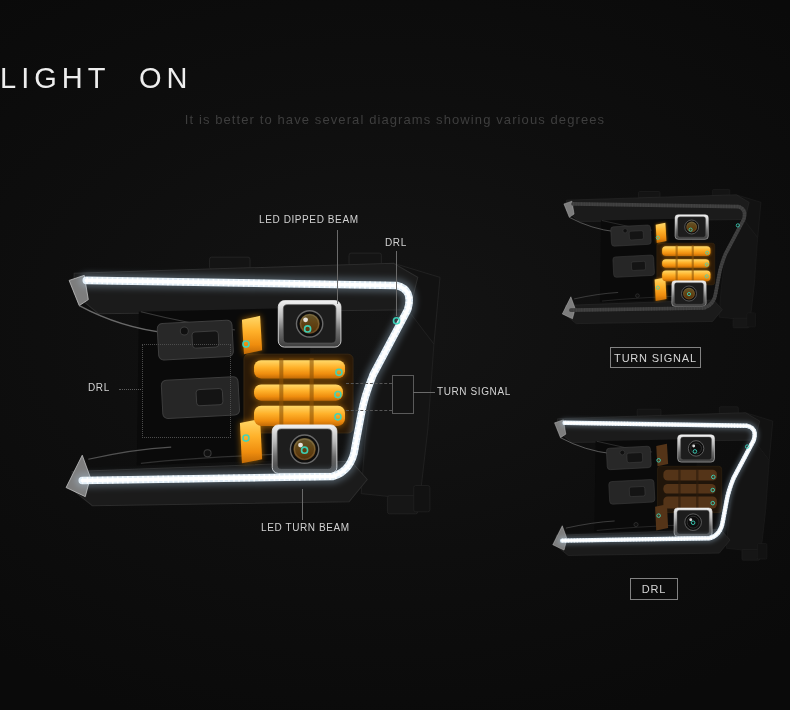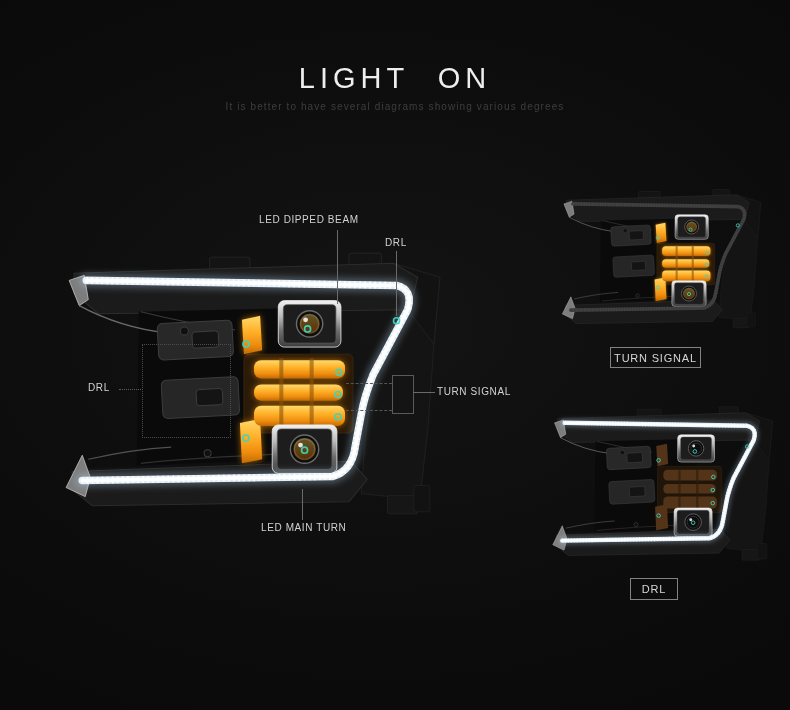--- a/index.html
+++ b/index.html
@@ -3,25 +3,25 @@
 <meta charset="utf-8">
 <style>
   html,body{margin:0;padding:0;background:#0a0a0a;}
   .stage{
     position:relative;width:790px;height:710px;overflow:hidden;
     font-family:"Liberation Sans",sans-serif;
     background:
       radial-gradient(ellipse 620px 420px at 48% 46%, #141414 0%, #0e0e0e 55%, #0a0a0a 100%);
   }
   .title{
-    position:absolute;top:62px;left:0;width:790px;margin:0;text-align:center;
+    position:absolute;top:62px;left:0;width:790px;margin:0;text-align:left;
     color:#eeeeee;font-size:29px;font-weight:500;letter-spacing:5px;word-spacing:16px;
   }
   .subtitle{position:absolute;top:101px;left:0;width:790px;text-align:center;}
-  .subtitle p{margin:0;color:#3e3e3e;font-size:10px;letter-spacing:1.1px;line-height:12px;}
+  .subtitle p{margin:13px;color:#3e3e3e;font-size:13px;letter-spacing:1.1px;line-height:12px;}
 
   .headlight{position:absolute;}
   .headlight svg{display:block;width:100%;height:100%;}
   .hl-main{left:58px;top:247px;width:384px;height:278px;}
   .hl-turn{left:558px;top:186px;width:204px;height:148px;}
   .hl-drl{left:548px;top:403px;width:226px;height:164px;}
 
   .callout-text{
     position:absolute;color:#d2d2d2;font-size:10px;letter-spacing:0.6px;white-space:nowrap;
   }
@@ -362,21 +362,21 @@
   <div class="callout-text" id="c-drl-left">DRL</div>
   <div class="dotline" id="l-drl-left"></div>
   <div id="box-drl-left"></div>
 
   <div class="callout-text" id="c-turn">TURN SIGNAL</div>
   <div id="box-turn"></div>
   <div class="dashline" id="l-turn-dash1"></div>
   <div class="dashline" id="l-turn-dash2"></div>
   <div class="line" id="l-turn-solid"></div>
 
-  <div class="callout-text" id="c-main-beam">LED MAIN TURN</div>
+  <div class="callout-text" id="c-main-beam">LED TURN BEAM</div>
   <div class="line" id="l-main-beam"></div>
 
   <div class="caption-box" id="cap-turn">
     <span>TURN SIGNAL</span>
   </div>
   <div class="caption-box" id="cap-drl">
     <span>DRL</span>
   </div>
 
 </div>

